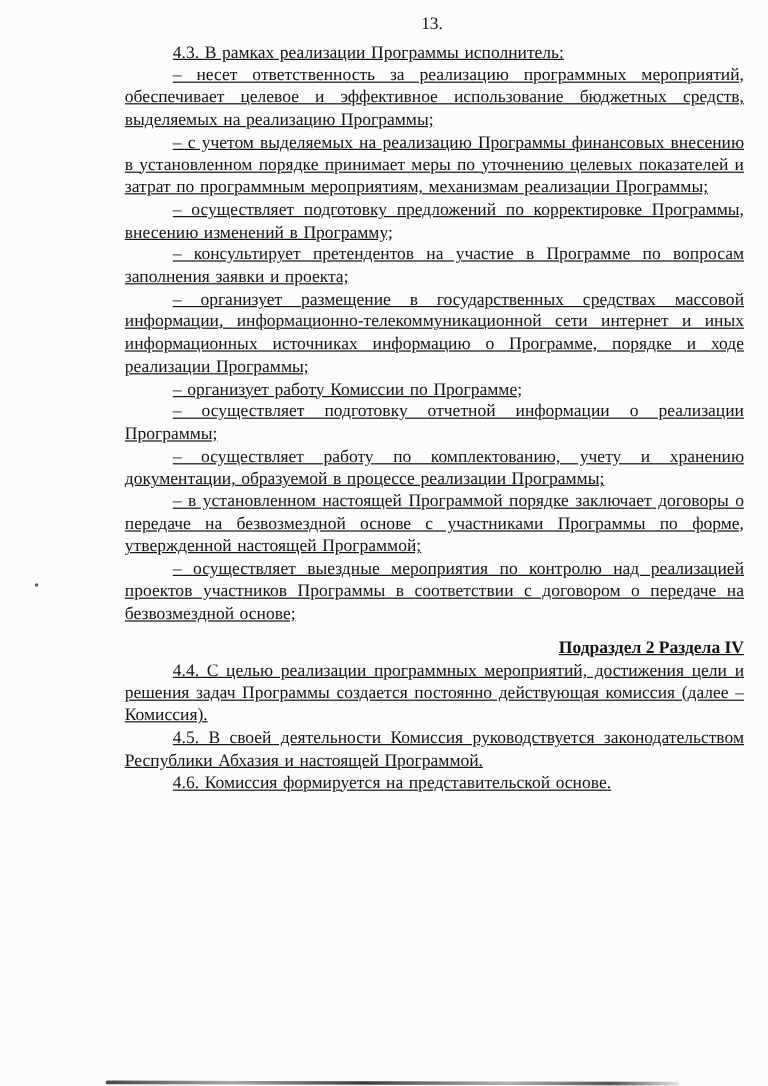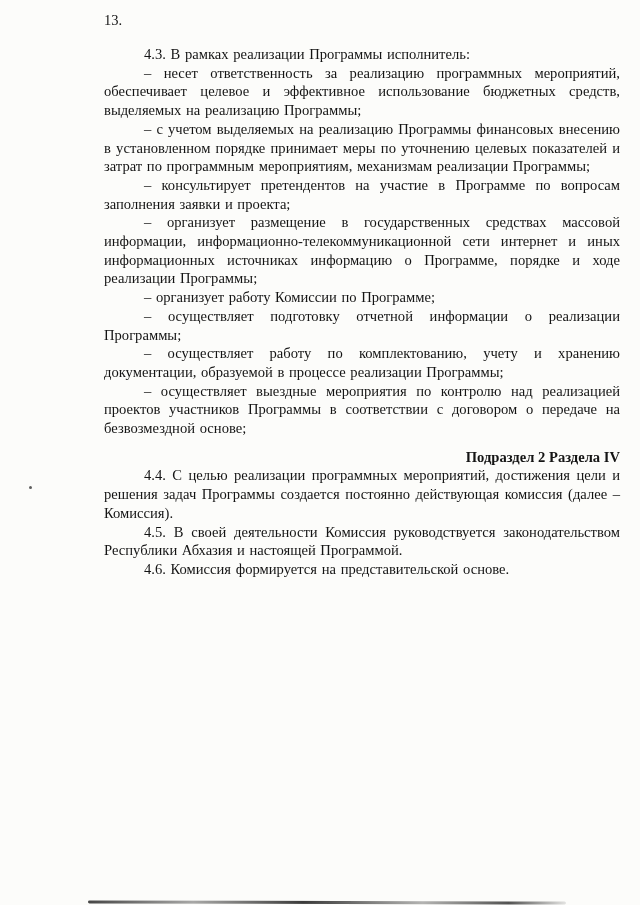--- a/index.html
+++ b/index.html
@@ -12,33 +12,34 @@
     background: #fcfcfa;
     font-family: "Liberation Serif", serif;
     color: #141414;
     position: relative;
     overflow: hidden;
   }
   .page {
     padding: 12px 20px 0 104px;
   }
   .page-number {
-    text-align: left;
+    text-align: center;
     padding-right: 4px;
     font-size: 14.5px;
-    margin-bottom: 16px;
+    margin-bottom: 6px;
   }
   p {
     margin: 0;
     font-size: 14.6px;
     line-height: 18.7px;
     text-align: justify;
     text-indent: 40px;
     word-spacing: 1px;
     hyphens: none;
+    text-decoration: underline;
   }
   p.heading {
     text-align: right;
     text-indent: 0;
     font-weight: bold;
     word-spacing: 0;
   }
   p.heading-first {
     margin-top: 10px;
   }
@@ -74,25 +75,27 @@
 </head>
 <body>
 
 <div class="page">
   <div class="page-number">13.</div>
 
   <p>4.3. В рамках реализации Программы исполнитель:</p>
 
   <p>– несет ответственность за реализацию программных мероприятий, обеспечивает целевое и эффективное использование бюджетных средств, выделяемых на реализацию Программы;</p>
   <p>– с учетом выделяемых на реализацию Программы финансовых внесению в установленном порядке принимает меры по уточнению целевых показателей и затрат по программным мероприятиям, механизмам реализации Программы;</p>
+  <p>– осуществляет подготовку предложений по корректировке Программы, внесению изменений в Программу;</p>
   <p>– консультирует претендентов на участие в Программе по вопросам заполнения заявки и проекта;</p>
   <p>– организует размещение в государственных средствах массовой информации, информационно-телекоммуникационной сети интернет и иных информационных источниках информацию о Программе, порядке и ходе реализации Программы;</p>
   <p>– организует работу Комиссии по Программе;</p>
   <p>– осуществляет подготовку отчетной информации о реализации Программы;</p>
   <p>– осуществляет работу по комплектованию, учету и хранению документации, образуемой в процессе реализации Программы;</p>
+  <p>– в установленном настоящей Программой порядке заключает договоры о передаче на безвозмездной основе с участниками Программы по форме, утвержденной настоящей Программой;</p>
   <p>– осуществляет выездные мероприятия по контролю над реализацией проектов участников Программы в соответствии с договором о передаче на безвозмездной основе;</p>
 
   <p class="heading heading-first">Подраздел 2 Раздела IV</p>
 
   <p>4.4. С целью реализации программных мероприятий, достижения цели и решения задач Программы создается постоянно действующая комиссия (далее – Комиссия).</p>
   <p>4.5. В своей деятельности Комиссия руководствуется законодательством Республики Абхазия и настоящей Программой.</p>
   <p>4.6. Комиссия формируется на представительской основе.</p>
 </div>
 
 <div class="scan-speck"></div>

